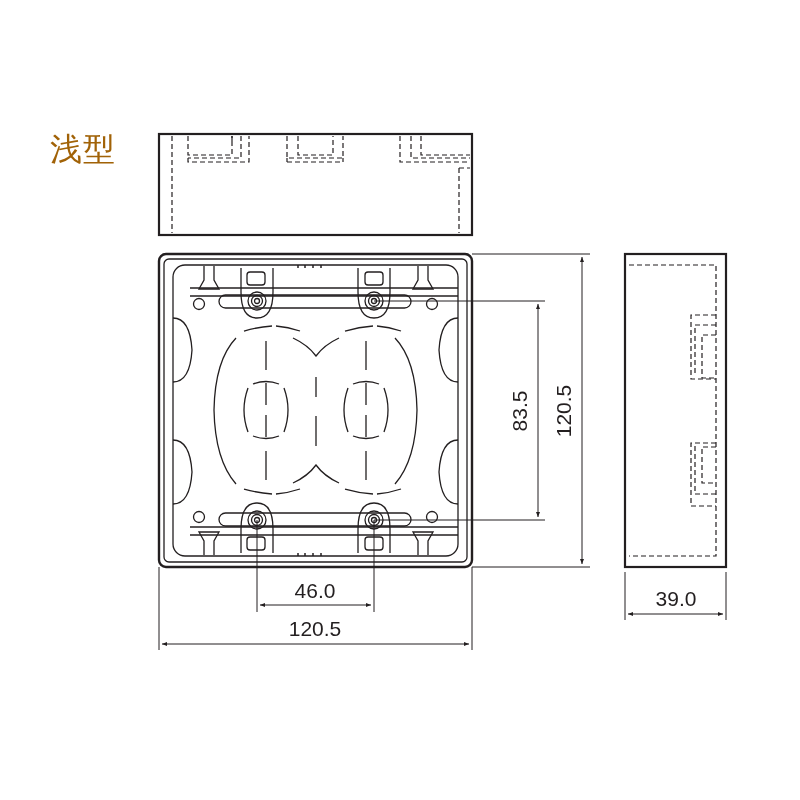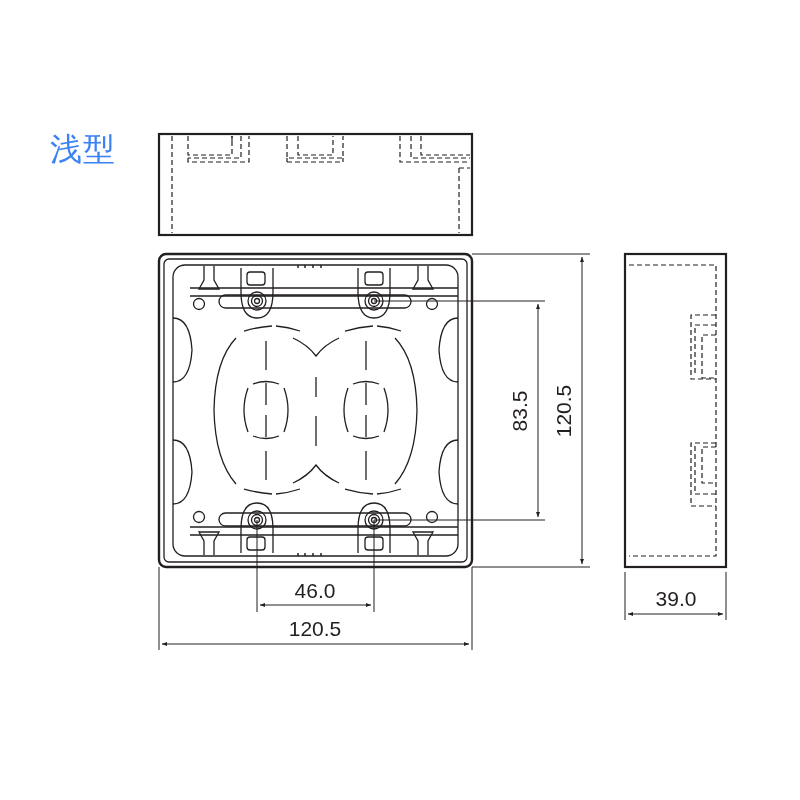--- a/index.html
+++ b/index.html
@@ -1,17 +1,17 @@
 <!DOCTYPE html>
 <html><head>
 <meta charset="utf-8">
 <style>
   html, body { margin:0; padding:0; background:#ffffff; }
   body { width:800px; height:800px; position:relative; overflow:hidden; font-family:"Liberation Sans", sans-serif; }
-  #title { position:absolute; left:50px; top:128px; font-size:32px; color:#3b82f6; font-family:"DejaVu Sans", sans-serif; letter-spacing:1px; }
+  #title { position:absolute; left:50px; top:128px; font-size:32px; color:#a16207; font-family:"DejaVu Sans", sans-serif; letter-spacing:1px; }
   svg { position:absolute; left:0; top:0; }
   .dim { font-family:"Liberation Sans", sans-serif; font-size:21px; fill:#231f20; }
 </style>
 </head>
 <body>
 
 <div id="title">浅型</div>
 
 <svg width="800" height="800" viewBox="0 0 800 800">
   <defs>

